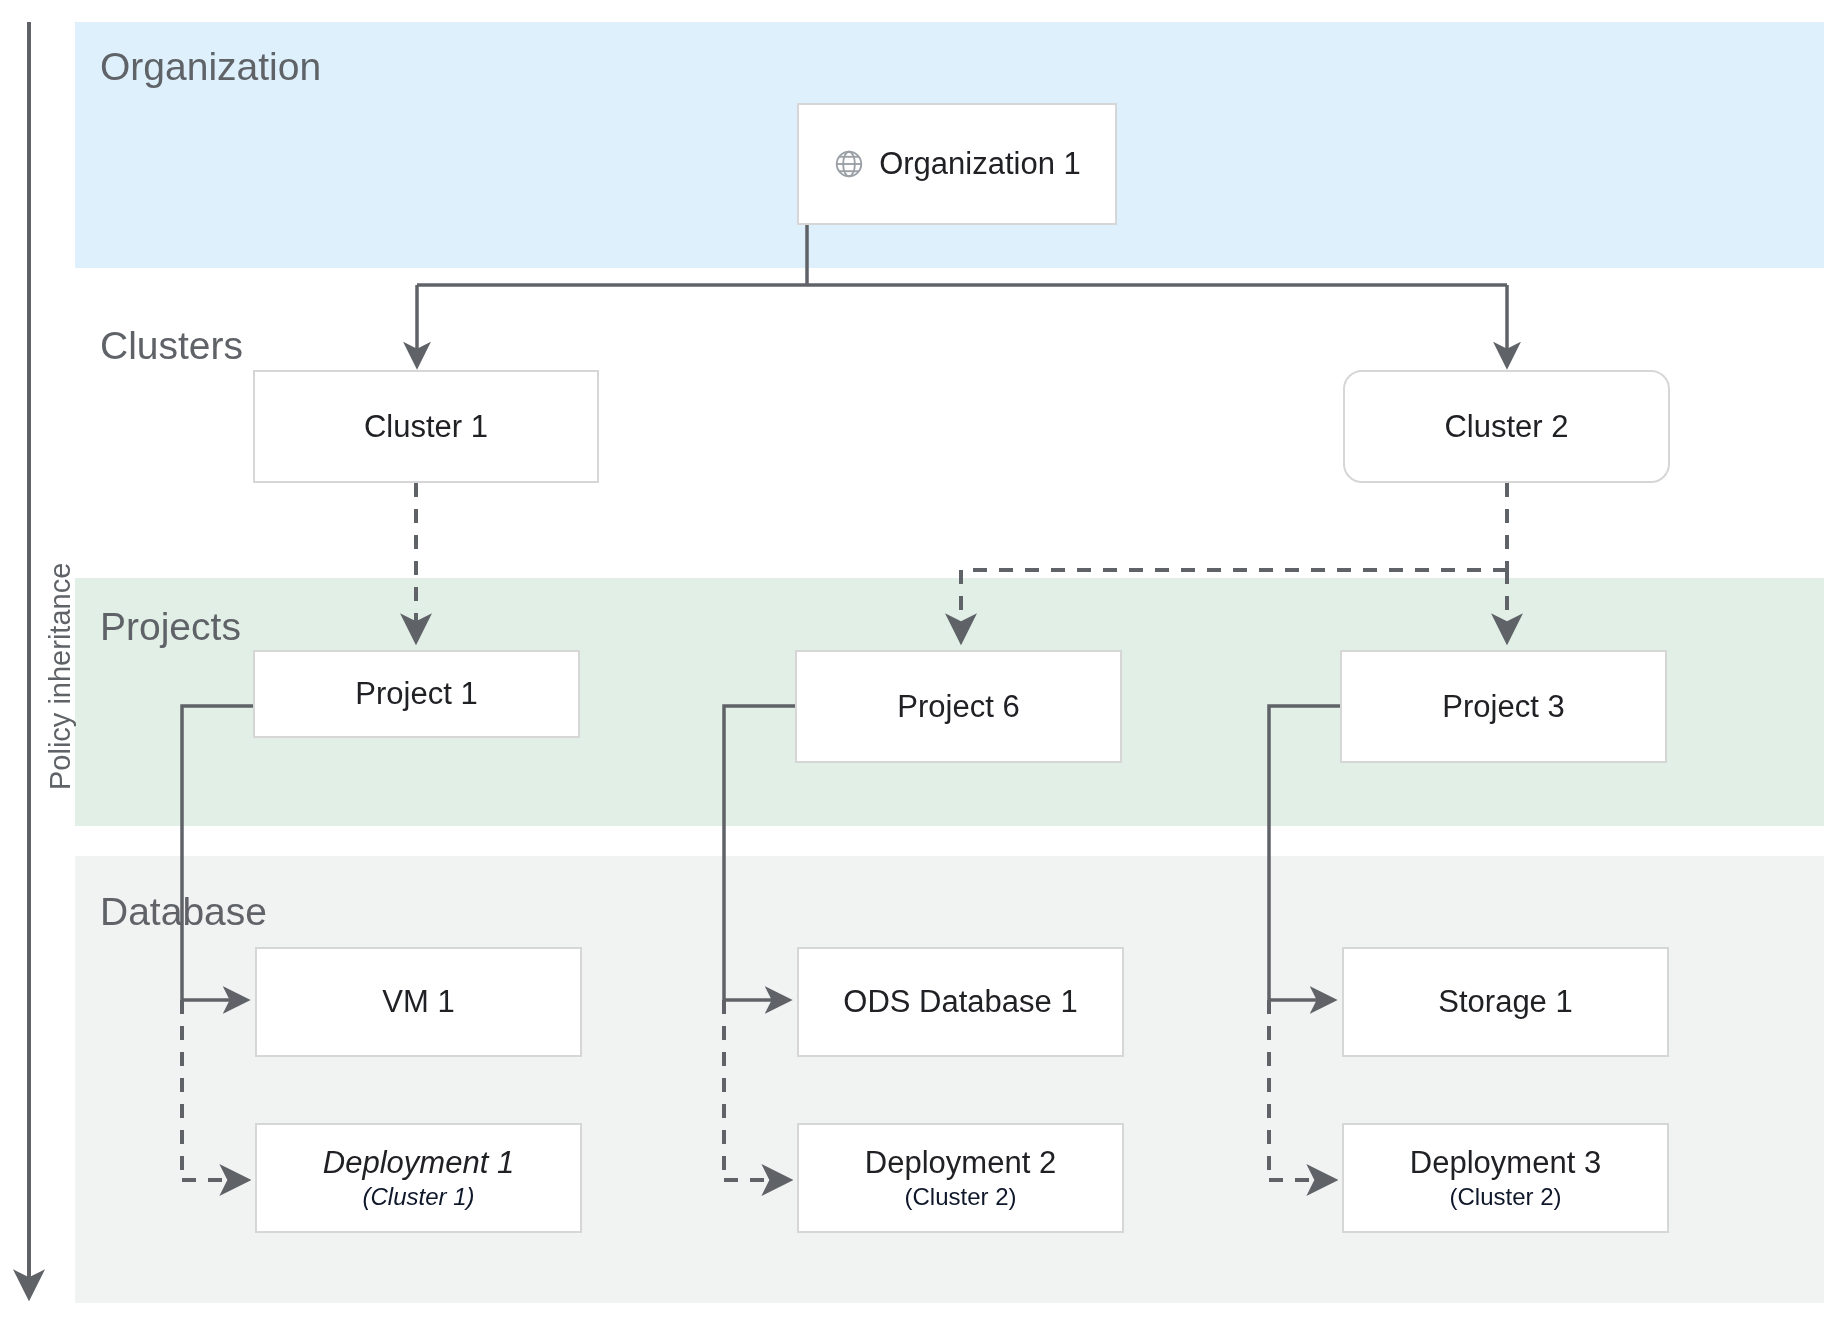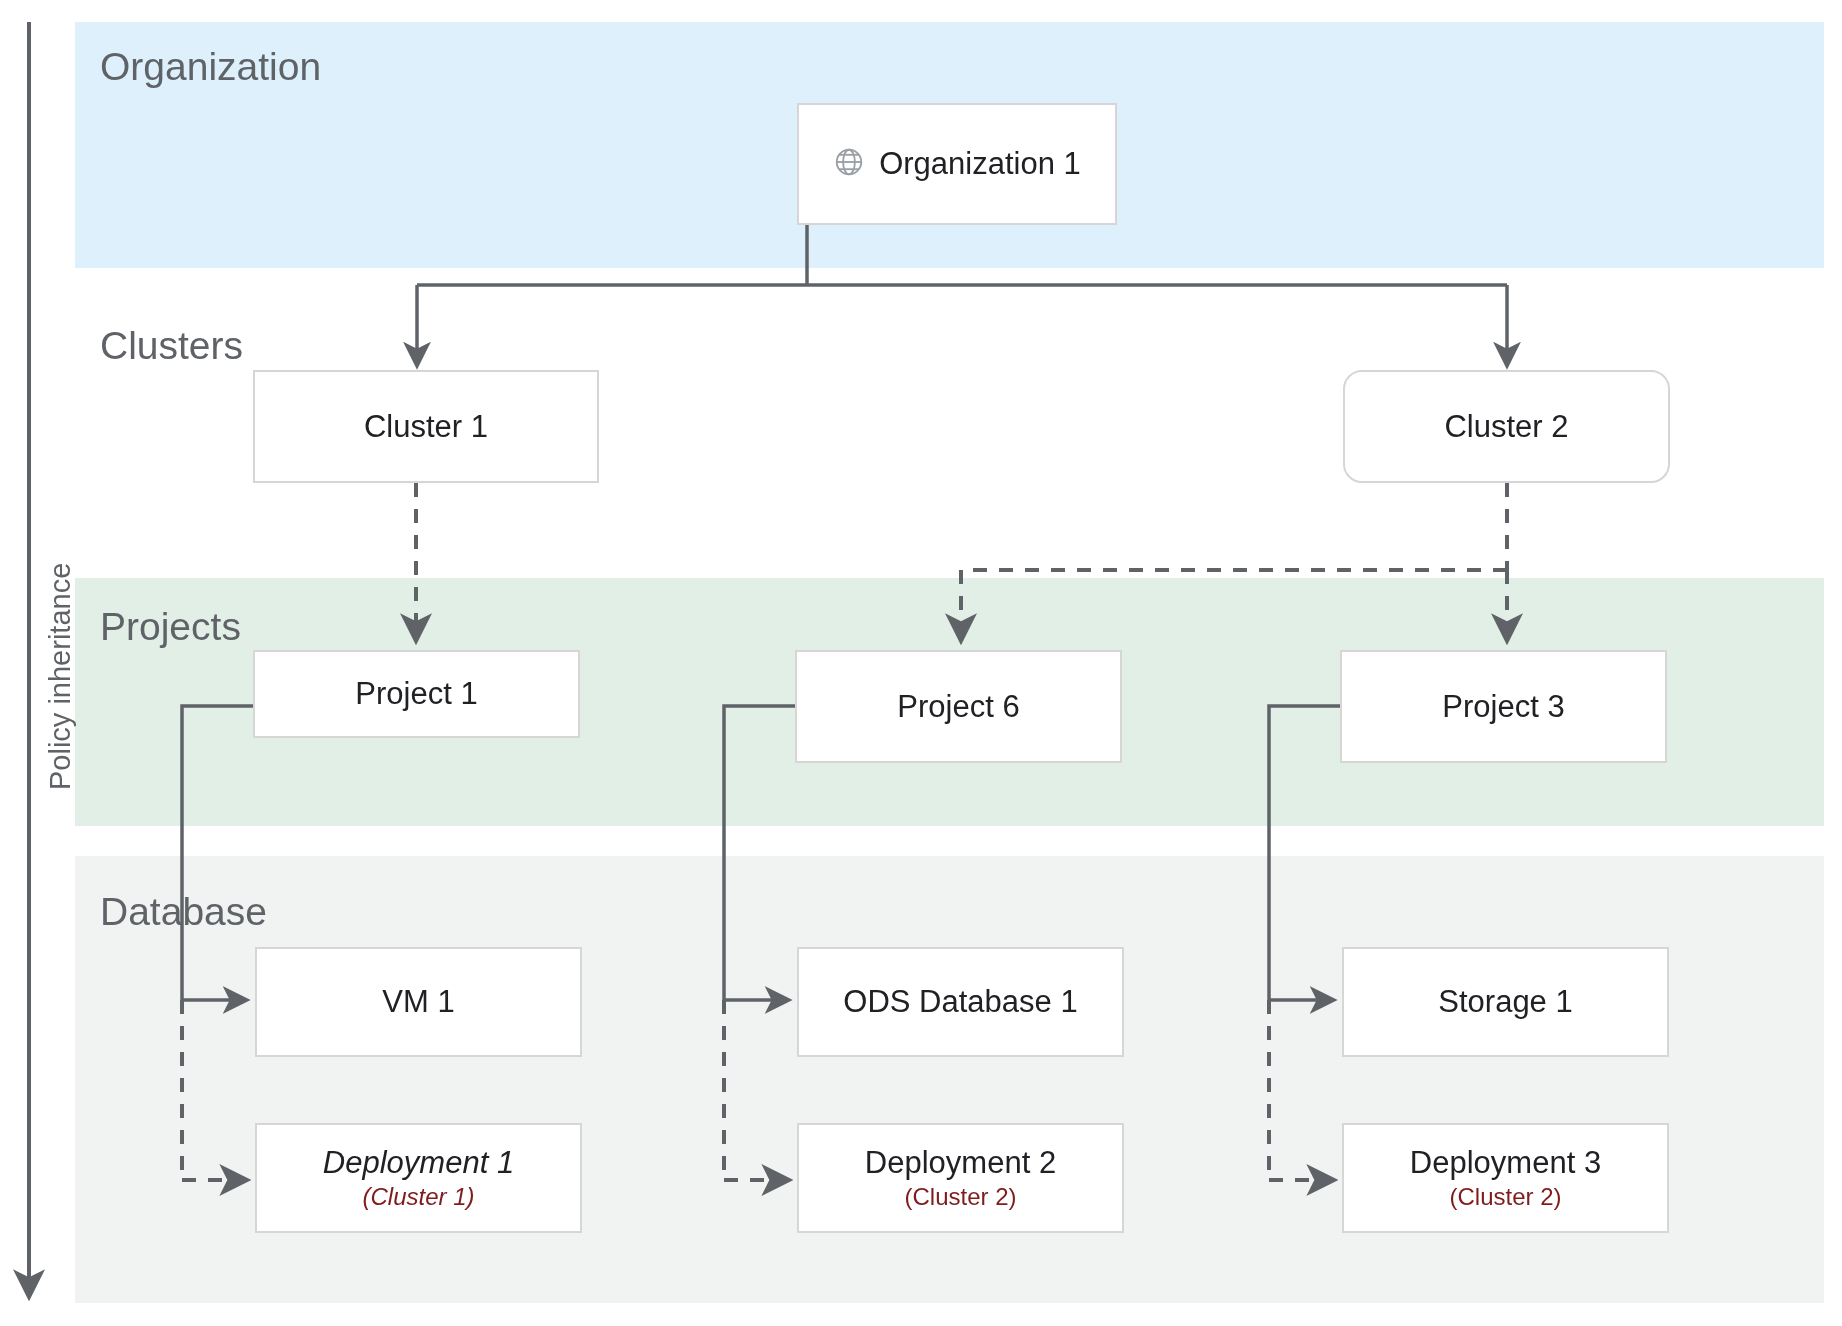--- a/index.html
+++ b/index.html
@@ -35,25 +35,26 @@
     display: flex;
     flex-direction: column;
     align-items: center;
     justify-content: center;
     font-size: 31px;
     color: #202124;
     font-family: "Liberation Sans", sans-serif;
   }
   .node .title-row {
     display: flex;
+    align-items: center;
     gap: 14px;
   }
   .node .sub {
     font-size: 24px;
-    color: #7f1d1d;
+    color: #0f172a;
     margin-top: 2px;
   }
   .globe-icon {
     width: 32px;
     height: 32px;
     display: inline-block;
     flex: 0 0 auto;
   }
   .svg-layer {
     position: absolute;

